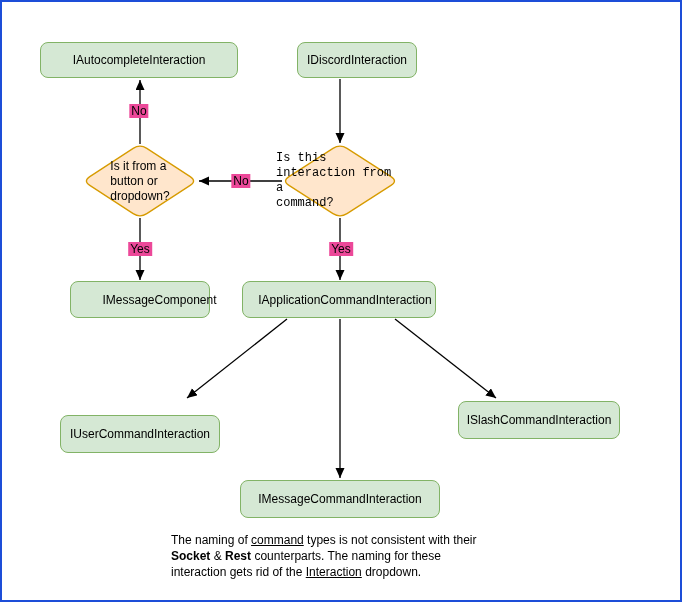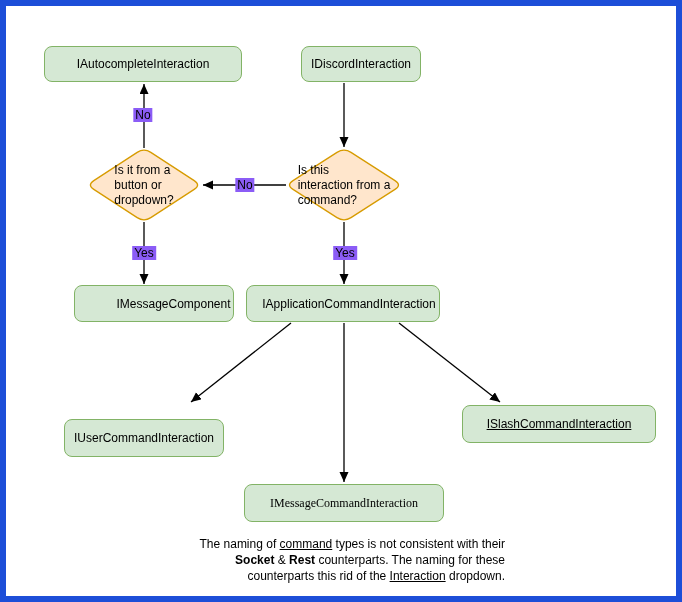--- a/index.html
+++ b/index.html
@@ -6,21 +6,21 @@
     margin: 0;
     padding: 0;
     background: #ffffff;
     font-family: "Liberation Sans", sans-serif;
   }
   .frame {
     position: relative;
     width: 682px;
     height: 602px;
     box-sizing: border-box;
-    border: 6px solid #1d4ed8;
+    border: 2px solid #1d4ed8;
     background: #ffffff;
     overflow: hidden;
   }
   .edges {
     position: absolute;
     left: 0;
     top: 0;
   }
   .node {
     position: absolute;
@@ -44,31 +44,31 @@
     font-size: 12px;
     color: #000000;
     text-align: left;
     line-height: 15px;
     white-space: pre-line;
     pointer-events: none;
   }
   .edge-label {
     position: absolute;
     transform: translate(-50%, -50%);
-    background: #8b5cf6;
+    background: #ec4899;
     padding: 0 2px;
     font-size: 12px;
     color: #000000;
   }
   .note {
     position: absolute;
     left: 169px;
     top: 530px;
     width: 330px;
-    text-align: right;
+    text-align: left;
     font-size: 12px;
     line-height: 16px;
     color: #000000;
   }
   .u { text-decoration: underline; }
   .b { font-weight: bold; }
 </style>
 </head>
 <body>
 
@@ -97,55 +97,55 @@
   </svg>
 
   <div class="node" style="left:38px; top:40px; width:198px; height:36px;">
     <span>IAutocompleteInteraction</span>
   </div>
 
   <div class="node" style="left:295px; top:40px; width:120px; height:36px;">
     <span>IDiscordInteraction</span>
   </div>
 
-  <div class="node" style="left:68px; top:279px; width:160px; height:37px;padding-left:39px;">
+  <div class="node" style="left:68px; top:279px; width:140px; height:37px;padding-left:39px;">
     <span>IMessageComponent</span>
   </div>
 
   <div class="node" style="left:240px; top:279px; width:194px; height:37px;padding-left:12px;">
     <span>IApplicationCommandInteraction</span>
   </div>
 
   <div class="node" style="left:58px; top:399px; width:160px; height:38px;margin-top:14px;">
     <span>IUserCommandInteraction</span>
   </div>
 
-  <div class="node" style="left:456px; top:399px; width:194px; height:38px;text-decoration:underline;">
+  <div class="node" style="left:456px; top:399px; width:162px; height:38px;">
     <span>ISlashCommandInteraction</span>
   </div>
 
-  <div class="node" style="left:238px; top:478px; width:200px; height:38px;font-family:Liberation Serif, serif;">
+  <div class="node" style="left:238px; top:478px; width:200px; height:38px;">
     <span>IMessageCommandInteraction</span>
   </div>
 
   <div class="decision-label" style="left:81px; top:142px; width:114px; height:74px;">Is it from a
 button or
 dropdown?</div>
 
-  <div class="decision-label" style="left:280px; top:142px; width:116px; height:74px;">Is this
+  <div class="decision-label" style="left:274px; top:142px; width:116px; height:74px;font-family:Liberation Mono, monospace;">Is this
 interaction from a
 command?</div>
 
   <span class="edge-label" style="left:137px; top:109px;">No</span>
 
   <span class="edge-label" style="left:239px; top:179px;">No</span>
 
   <span class="edge-label" style="left:138px; top:247px;">Yes</span>
 
   <span class="edge-label" style="left:339px; top:247px;">Yes</span>
 
   <div class="note">
     <div><span>The naming of </span><span class="u">command</span><span> types is not consistent with their</span></div>
     <div><span class="b">Socket</span><span> &amp; </span><span class="b">Rest</span><span> counterparts. The naming for these</span></div>
-    <div><span>counterparts this rid of the </span><span class="u">Interaction</span><span> dropdown.</span></div>
+    <div><span>interaction gets rid of the </span><span class="u">Interaction</span><span> dropdown.</span></div>
   </div>
 
 </div>
 
 </body></html>

